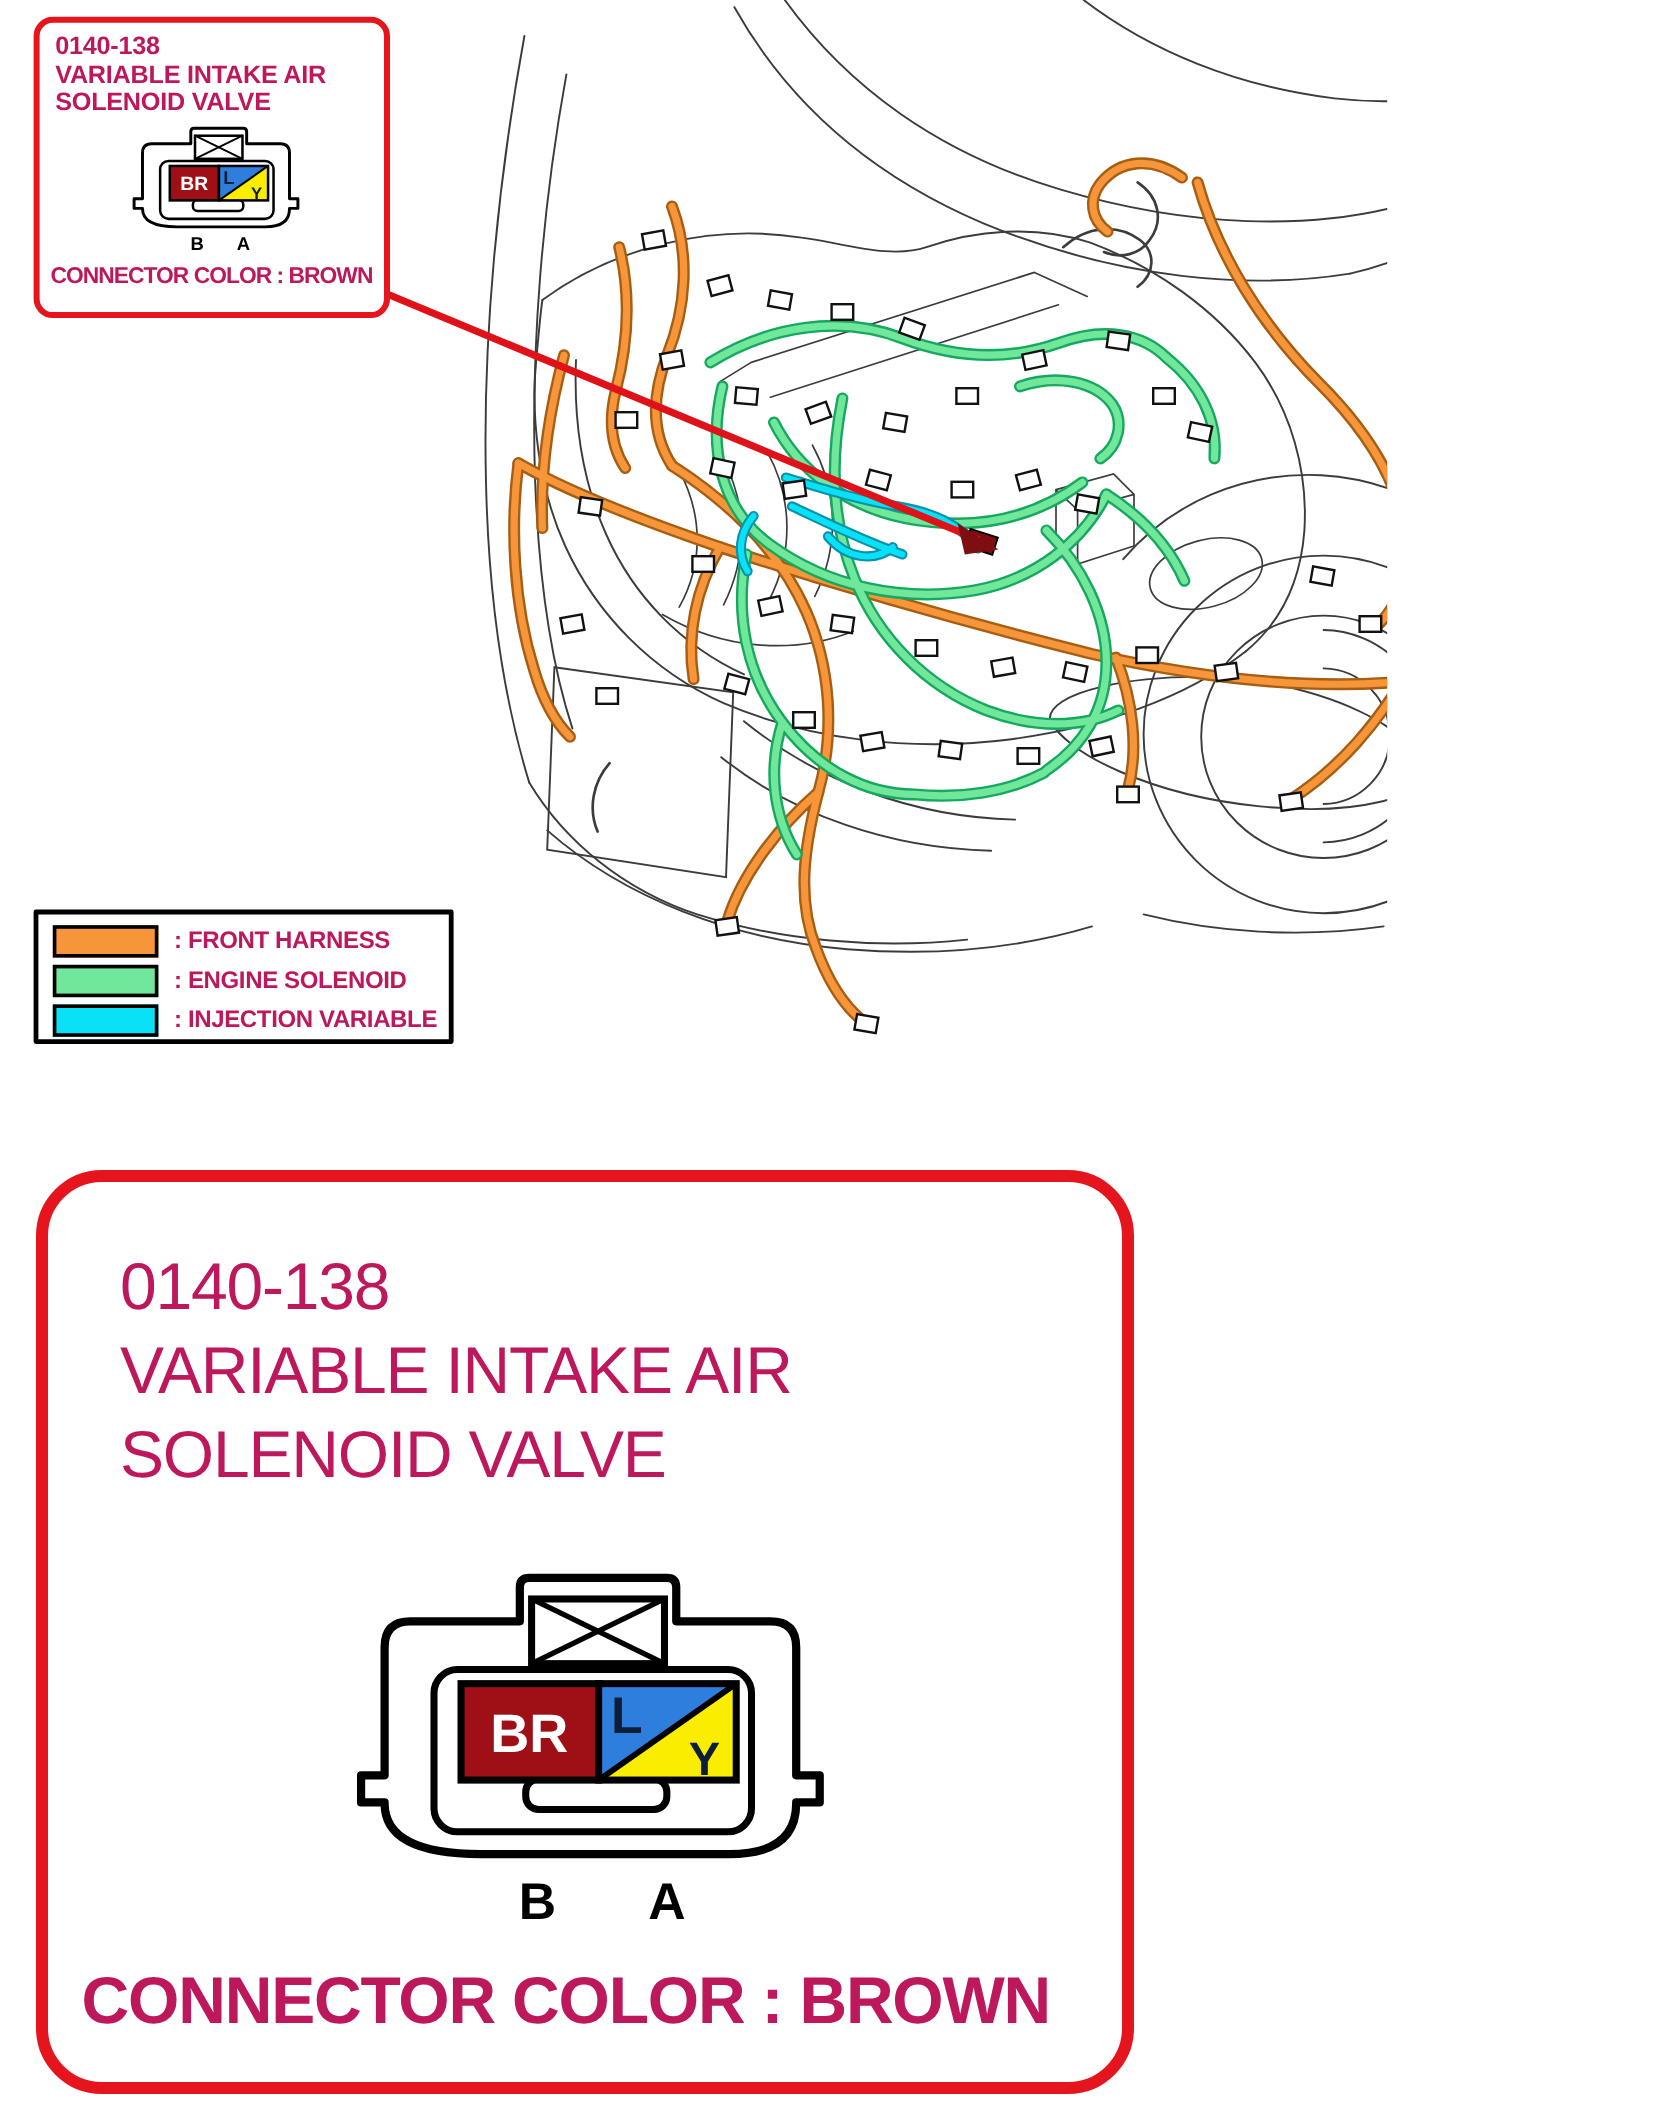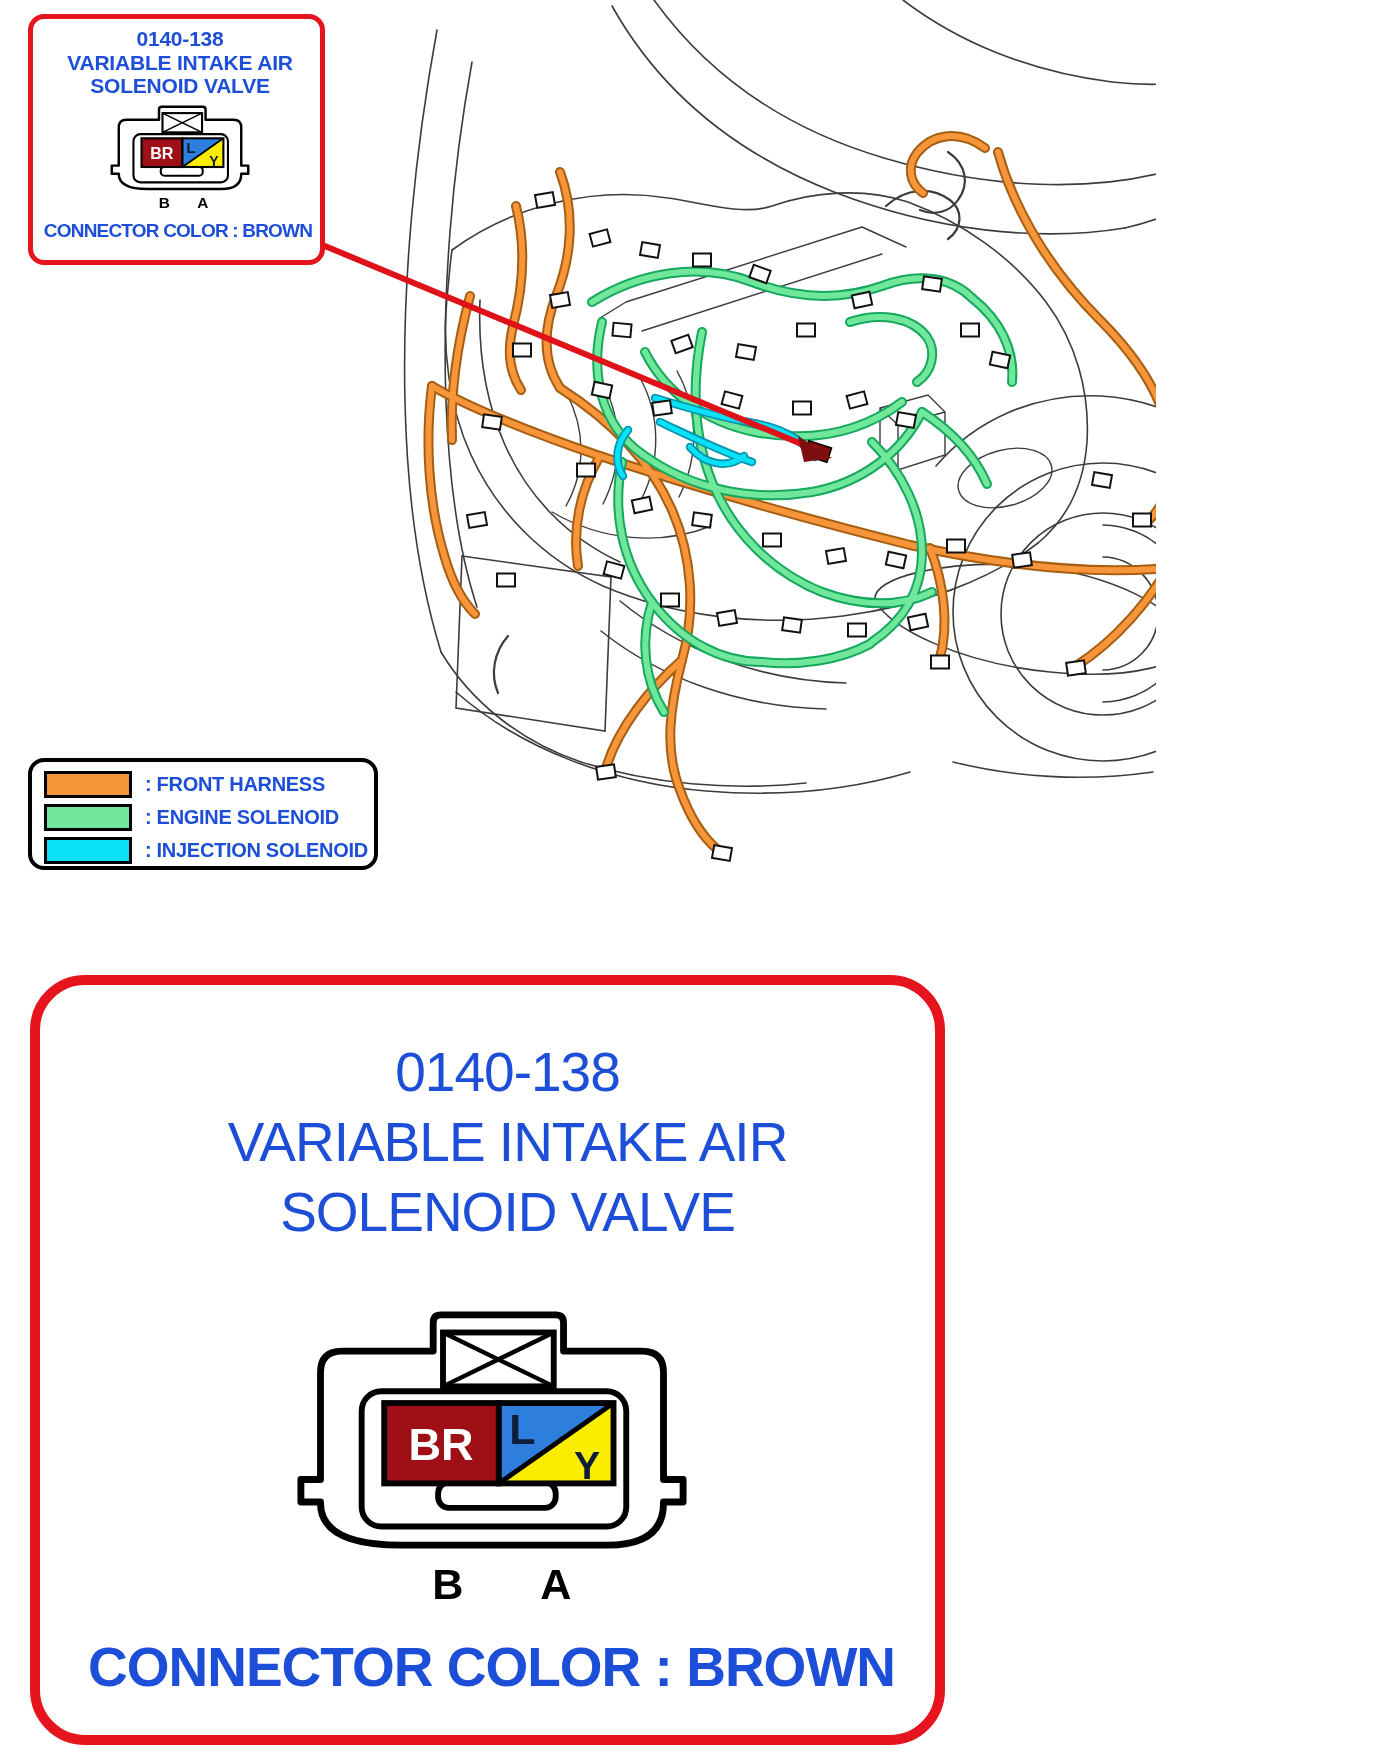--- a/index.html
+++ b/index.html
@@ -1,38 +1,38 @@
 <!DOCTYPE html>
 <html><head>
 <meta charset="utf-8">
 <style>
   html,body { margin:0; padding:0; background:#ffffff; }
   .canvas {
     position:relative; width:1156px; height:1755px; background:#fff;
-    font-family:"Liberation Sans","DejaVu Sans",sans-serif; overflow:hidden; color:#1d4ed8;text-align:center;
+    font-family:"Liberation Sans","DejaVu Sans",sans-serif; overflow:hidden; color:#be185d;
   }
   #scene { position:absolute; left:0; top:0; }
 
   .callout { position:absolute; background:#fff; border-style:solid; border-color:#E6141C; box-sizing:border-box; }
   .small-callout { left:28px; top:14px; width:297px; height:251px; border-width:5px; border-radius:16px; padding:8px 6px 0 13px; }
   .small-callout .title div { font-size:21px; line-height:23.5px; font-weight:700; letter-spacing:-0.2px; white-space:nowrap; }
   .small-callout .color-note { font-size:19px; font-weight:700; letter-spacing:-0.8px; margin:8px 0 0 -4px; white-space:nowrap; }
 
   .large-callout { left:30px; top:975px; width:915px; height:770px; border-width:10px; border-radius:55px; padding:40px 20px 0 28px; }
   .large-callout .title { margin:12px 0 0 32px; }
   .large-callout .title div { font-size:55px; line-height:70px; font-weight:400; letter-spacing:-1px; white-space:nowrap; }
   .large-callout .color-note { font-size:55px; font-weight:700; letter-spacing:-1px; margin-top:24px; white-space:nowrap; }
 
   .connector-svg { display:block; margin:6px auto 0; }
   .connector-svg.small { width:140px; margin-top:6px; }
   .connector-svg.large { width:392px; margin-top:60px; }
   .connector-svg text { font-family:"Liberation Sans","DejaVu Sans",sans-serif; font-weight:700; }
 
   .legend { position:absolute; left:28px; top:758px; width:350px; height:112px; background:#fff;
-            border:4px solid #000; border-radius:16px; box-sizing:border-box; padding:8px 10px 0 12px; }
+            border:4px solid #000; border-radius:2px; box-sizing:border-box; padding:8px 10px 0 12px; }
   .legend-row { display:flex; align-items:center; height:29px; margin-bottom:4px; }
   .swatch { width:88px; height:27px; border:3px solid #000; box-sizing:border-box; flex:0 0 auto; }
   .legend-label { font-size:20px; font-weight:700; margin-left:13px; letter-spacing:-0.3px; white-space:nowrap; }
 </style>
 </head>
 <body>
 
 <div class="canvas">
 
   <svg id="scene" width="1380" height="880" viewBox="0 0 1380 880">
@@ -264,21 +264,21 @@
     <div class="legend-row">
       <span class="swatch" style="background: rgb(247, 149, 58);"></span>
       <span class="legend-label">: FRONT HARNESS</span>
     </div>
     <div class="legend-row">
       <span class="swatch" style="background: rgb(112, 231, 155);"></span>
       <span class="legend-label">: ENGINE SOLENOID</span>
     </div>
     <div class="legend-row">
       <span class="swatch" style="background: rgb(9, 225, 246);"></span>
-      <span class="legend-label">: INJECTION SOLENOID</span>
+      <span class="legend-label">: INJECTION VARIABLE</span>
     </div>
   </div>
 
   <div class="callout large-callout" style="border-color: rgb(230, 20, 28);">
     <div class="title">
       <div>0140-138</div>
       <div>VARIABLE INTAKE AIR</div>
       <div>SOLENOID VALVE</div>
     </div>
 

